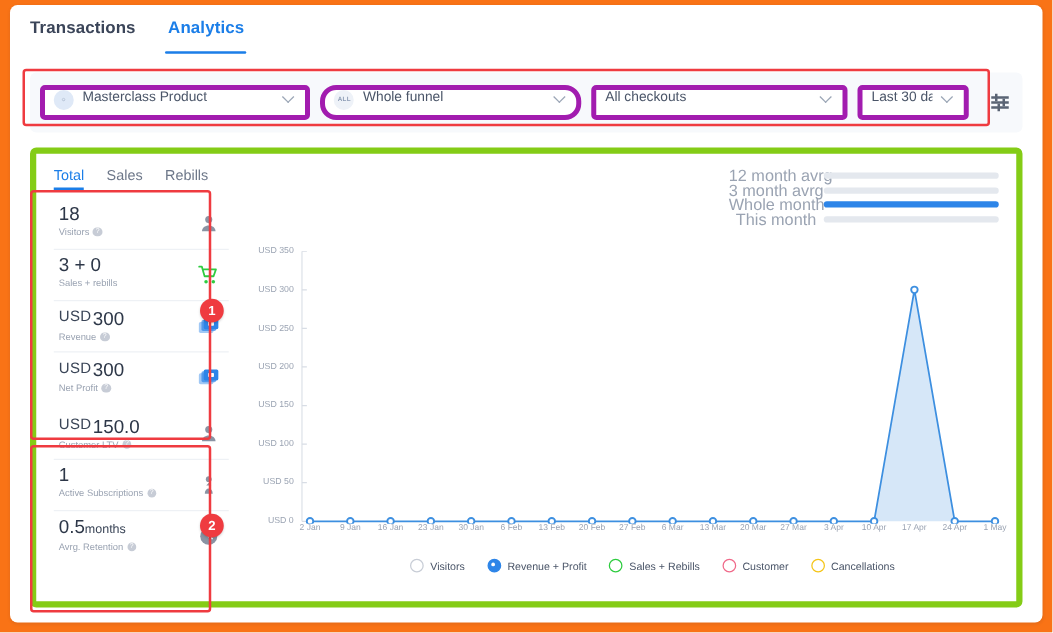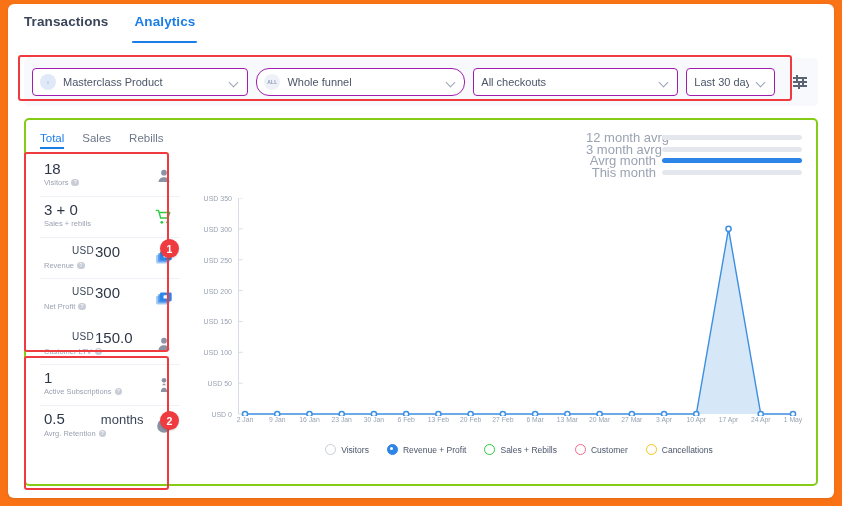--- a/index.html
+++ b/index.html
@@ -52,22 +52,22 @@
     padding: 0 8px; gap: 8px;
   }
   .redbox-filters {
     position: absolute; left: 18px; top: 55px;
     width: 774px; height: 46px;
     border: 2px solid #ef3b40; border-radius: 3px;
     pointer-events: none; z-index: 6;
   }
   .selectbox {
     height: 28px; background: #fff;
-    border: 1px solid #a21caf; border-radius: 4px;
-    display: flex; align-items: center;
+    border: 4px solid #a21caf; border-radius: 4px;
+    display: flex; 
     padding: 0 8px 0 7px; gap: 7px;
     font-size: 11px; color: #4a5568; cursor: pointer;
     position: relative; overflow: hidden;
   }
   .sel-product { width: 226px; }
   .sel-funnel  { width: 218px; border-radius: 13px; }
   .sel-checkout{ width: 214px; }
   .sel-date    { width: 92px; }
   .selectbox .lbl { flex: 1; white-space: nowrap; overflow: hidden; }
   .chev {
@@ -100,21 +100,21 @@
     content: ""; position: absolute; top: -2.5px; width: 2.2px; height: 6.5px; background: #5a6474;
   }
   .settings-icon i:nth-child(1):after { left: 3px; }
   .settings-icon i:nth-child(2):after { left: 9px; }
   .settings-icon i:nth-child(3):after { left: 5px; }
 
   
   .panel {
     position: absolute; left: 16px; top: 114px;
     width: 794px; height: 368px;
-    background: #fff; border: 2px solid #84cc16; border-radius: 5px;
+    background: #fff; border: 5px solid #84cc16; border-radius: 5px;
   }
 
   
   .subtabs {
     position: absolute; left: 14px; top: 12px;
     display: flex; gap: 18px;
   }
   .subtab { font-size: 11.5px; color: #6d7789; cursor: pointer; padding-bottom: 5px; position: relative; }
   .subtab.active { color: #1b7ee8; }
   .subtab.active:after {
@@ -131,22 +131,22 @@
     height: 41px; padding: 4px 0 0 0;
     border-bottom: 1px solid #eef1f5;
     display: flex; align-items: flex-start; justify-content: space-between;
   }
   .mrow:last-child { border-bottom: none; }
   .mtext { padding-left: 4px; }
   .mval {
     font-size: 15px; color: #2d3748; font-weight: 400; line-height: 17px;
     white-space: nowrap;
   }
-  .mval .cur { font-size: 10px; color: #3a4557; vertical-align: 3px; margin-right: 1px; letter-spacing: .3px; margin-left: 28px;}
-  .mval .suffix { font-size: 13px; color: #3a4557; margin-left: 36px; }
+  .mval .cur { font-size: 12px; color: #3a4557; vertical-align: 3px; margin-right: 1px; letter-spacing: .3px;}
+  .mval .suffix { font-size: 10px; color: #3a4557; }
   .mlabel {
     font-size: 7.5px; color: #9aa3b2; margin-top: 1px;
     display: flex; align-items: center; gap: 3px; white-space: nowrap;
   }
   .qmark {
     width: 7.5px; height: 7.5px; border-radius: 50%;
     background: #c7ccd6; color: #fff; font-size: 5.5px;
     display: inline-flex; align-items: center; justify-content: center;
     line-height: 1;
   }
@@ -350,21 +350,21 @@
       <div class="avgbars" id="avgbars">
           <div class="avgrow">
             <span class="al">12 month avrg</span>
                  <span class="track"></span>
           </div>
           <div class="avgrow">
             <span class="al">3 month avrg</span>
                  <span class="track"></span>
           </div>
           <div class="avgrow">
-            <span class="al">Avrg month</span>
+            <span class="al">Whole month</span>
                  <span class="track on"></span>
           </div>
           <div class="avgrow">
             <span class="al">This month</span>
                  <span class="track"></span>
           </div>
         </div>
 
       <div class="chart">
         <div class="ylabels" id="ylabels">

